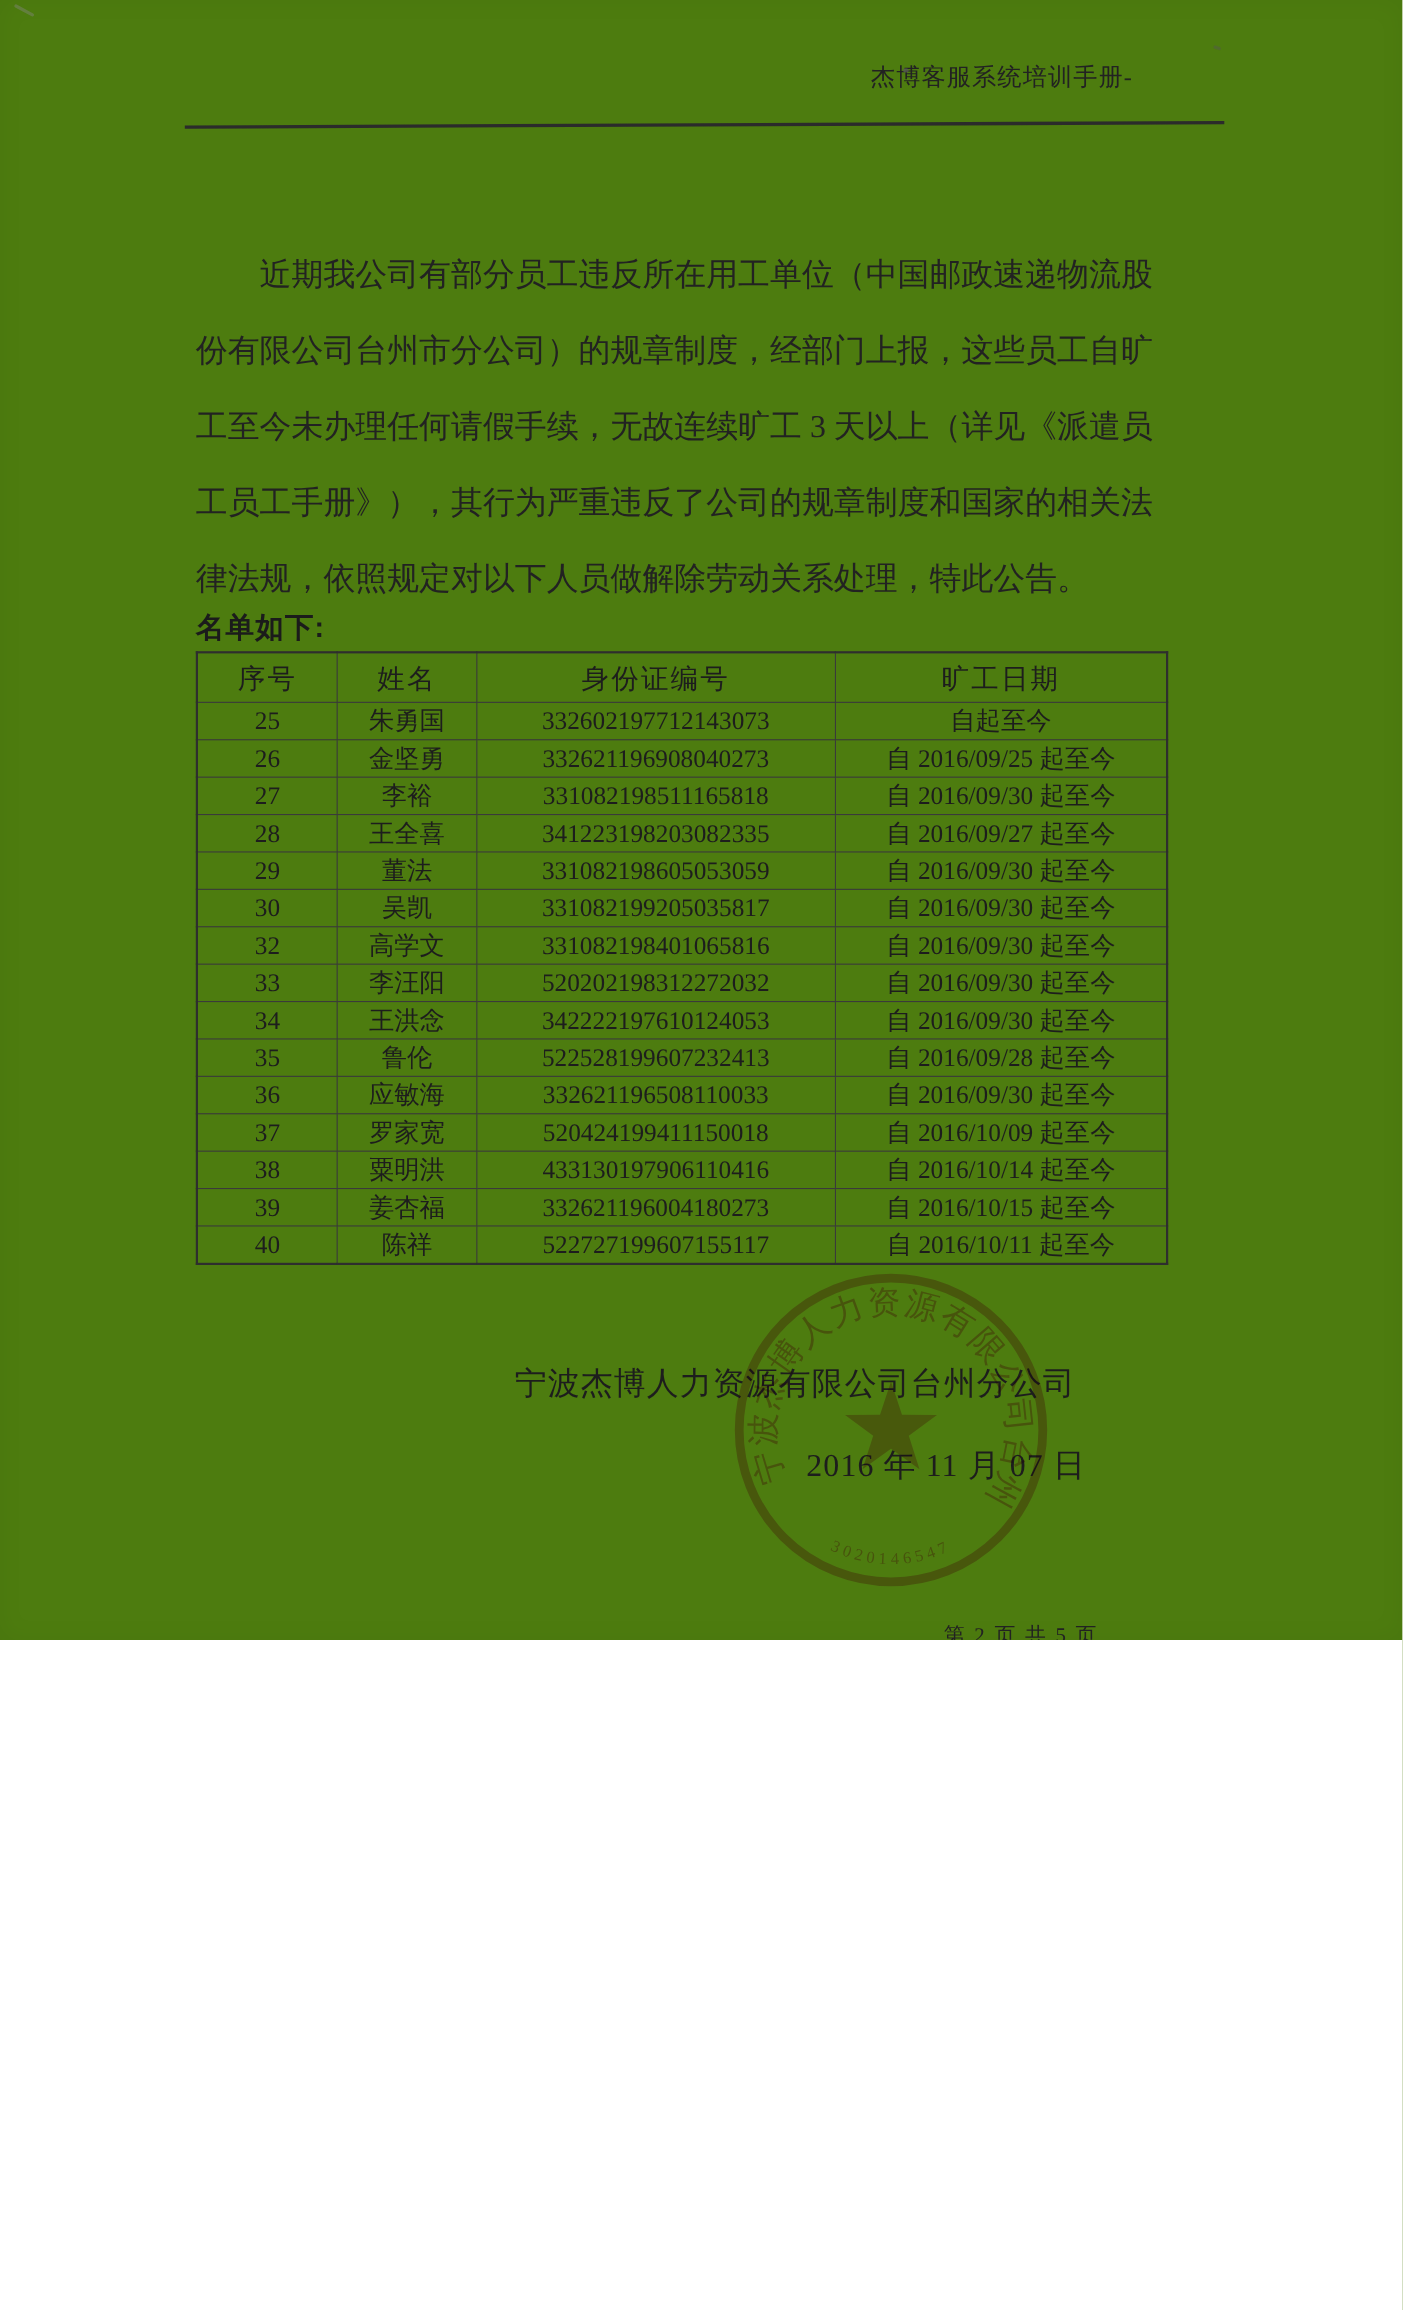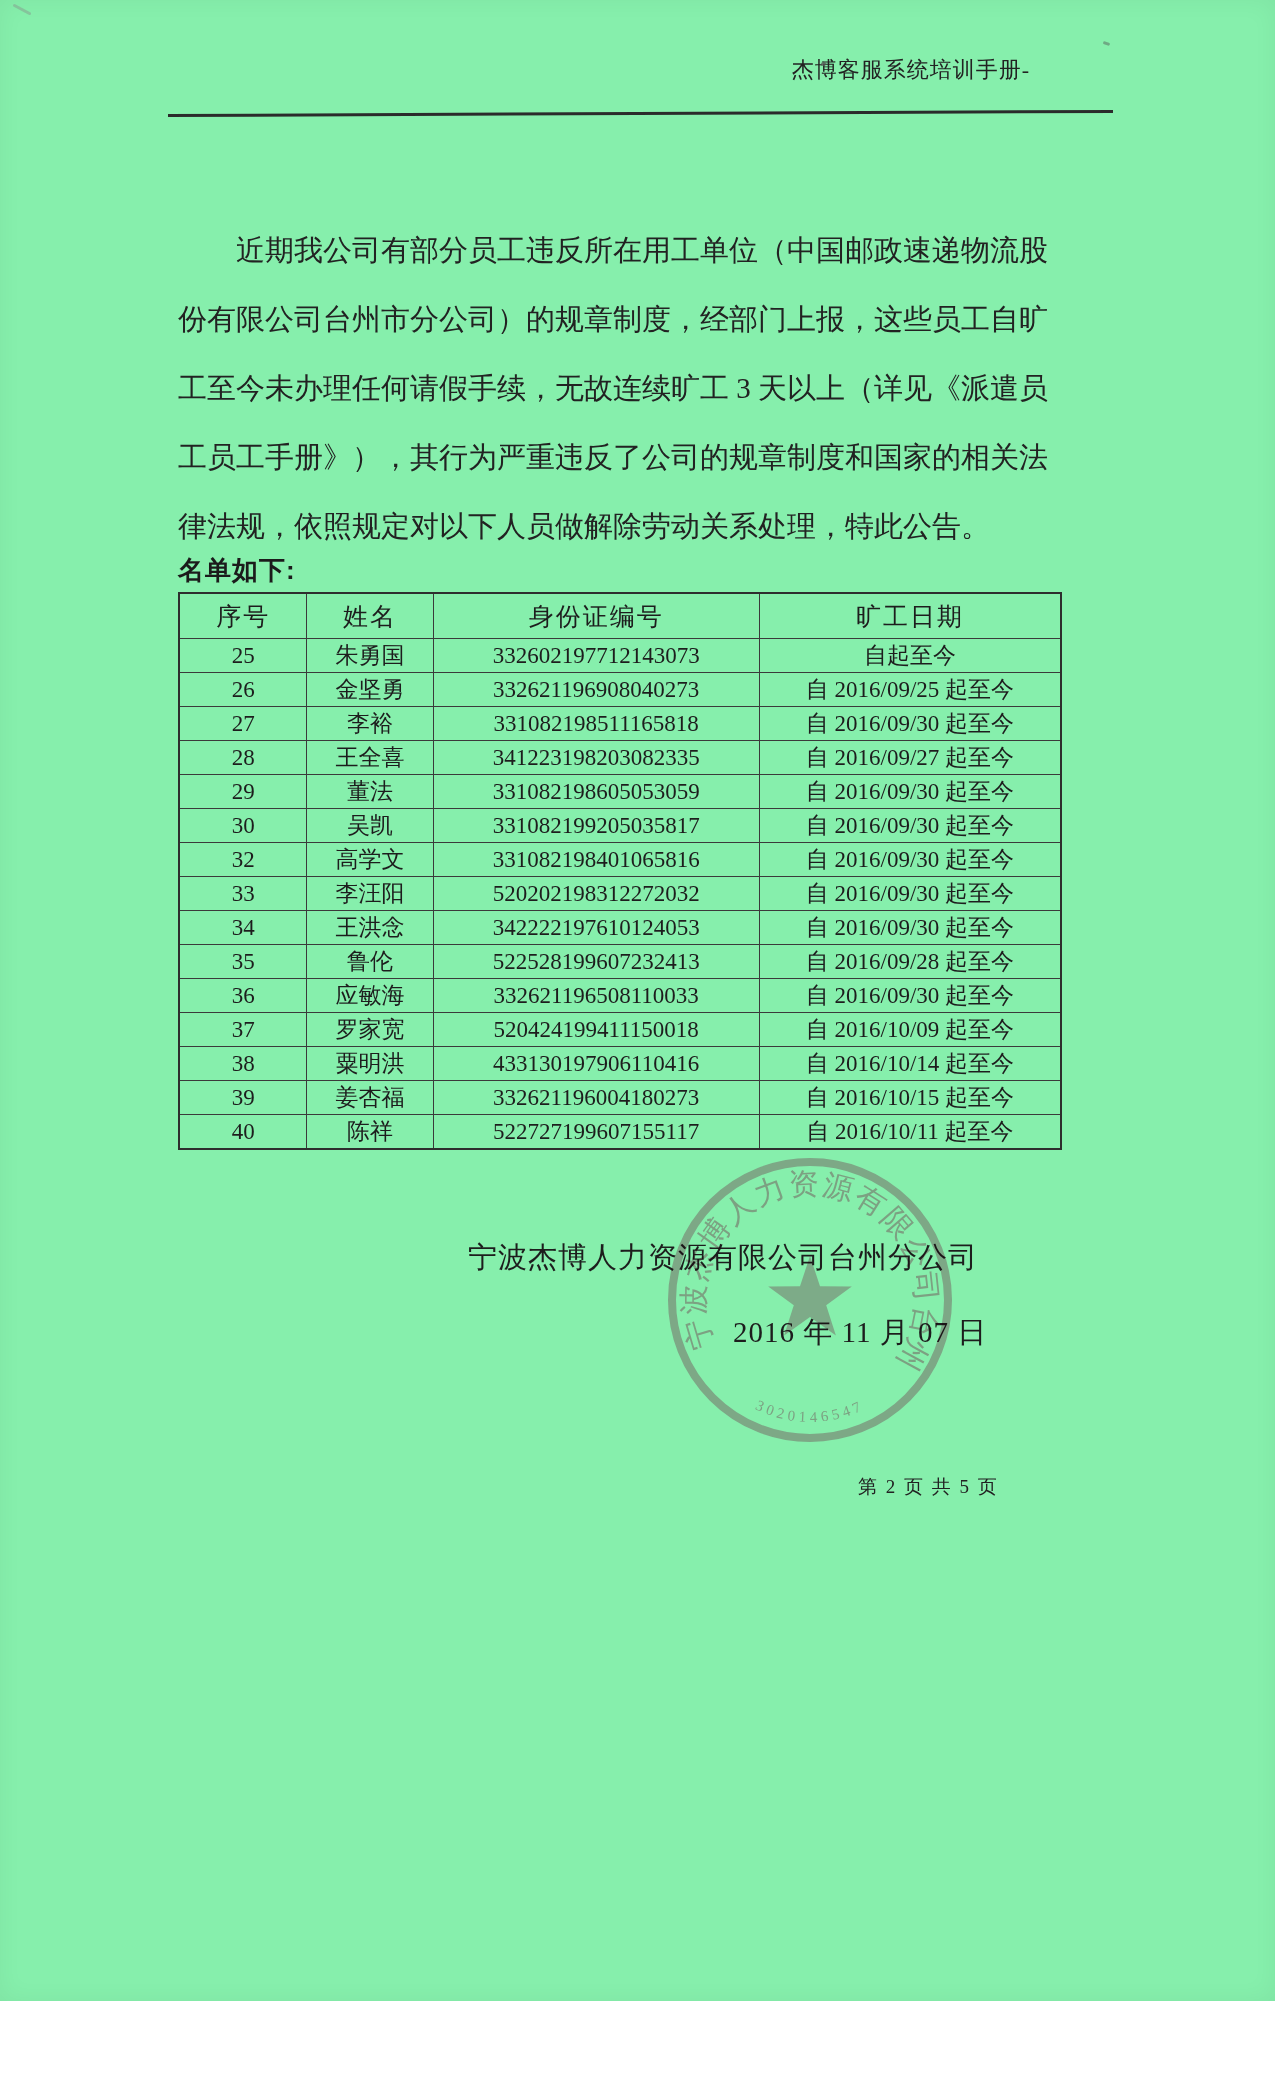--- a/index.html
+++ b/index.html
@@ -1,19 +1,19 @@
 <!DOCTYPE html>
 <html><head>
 <meta charset="utf-8">
 <style>
   html,body{margin:0;padding:0;background:#ffffff;}
   .scan-page{
     position:relative;
-    width:1275px;height:2001px;
-    background:#86efac;
+    width:1275px;height:1491px;
+    background:#4d7c0f;
     overflow:hidden;
     font-family:"Liberation Serif","DejaVu Serif",serif;
     color:#1f1f1f;
     box-shadow:inset 0 0 24px rgba(0,0,0,0.05);
   }
   .header-text{
     position:absolute;top:55px;left:0;width:1030px;
     text-align:right;font-size:22px;letter-spacing:1px;color:#222;
     white-space:nowrap;
   }

